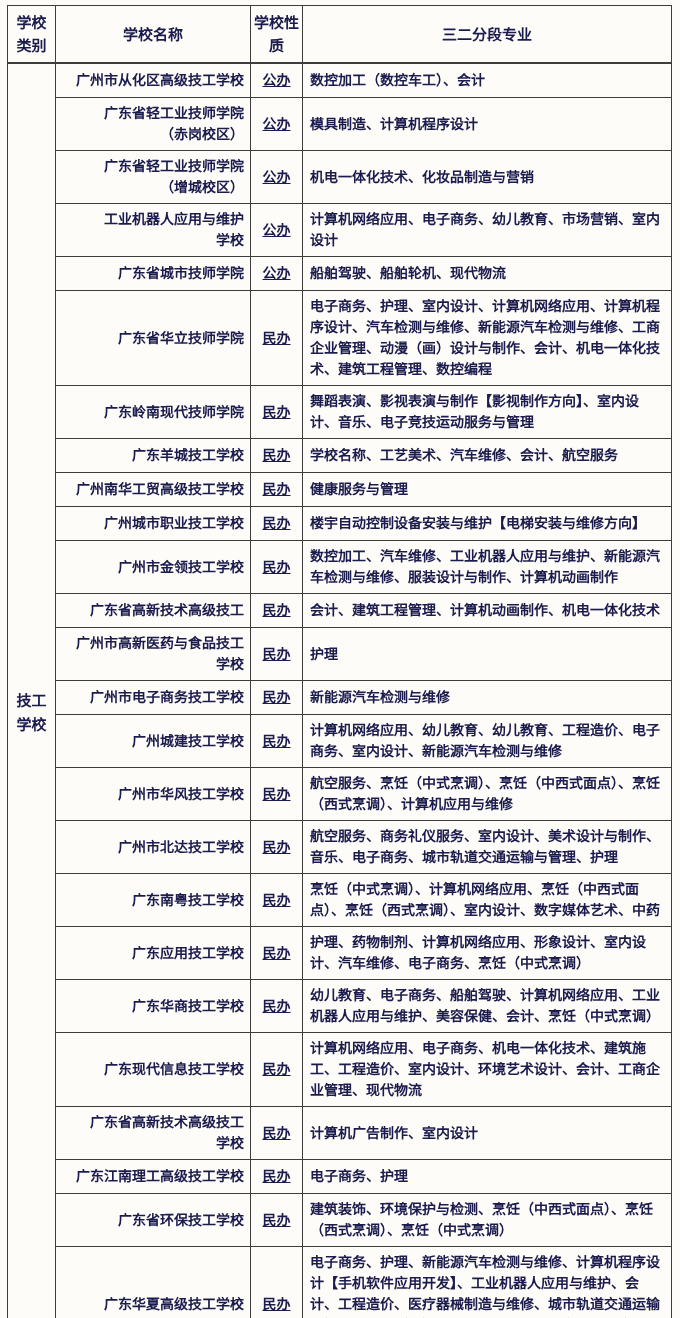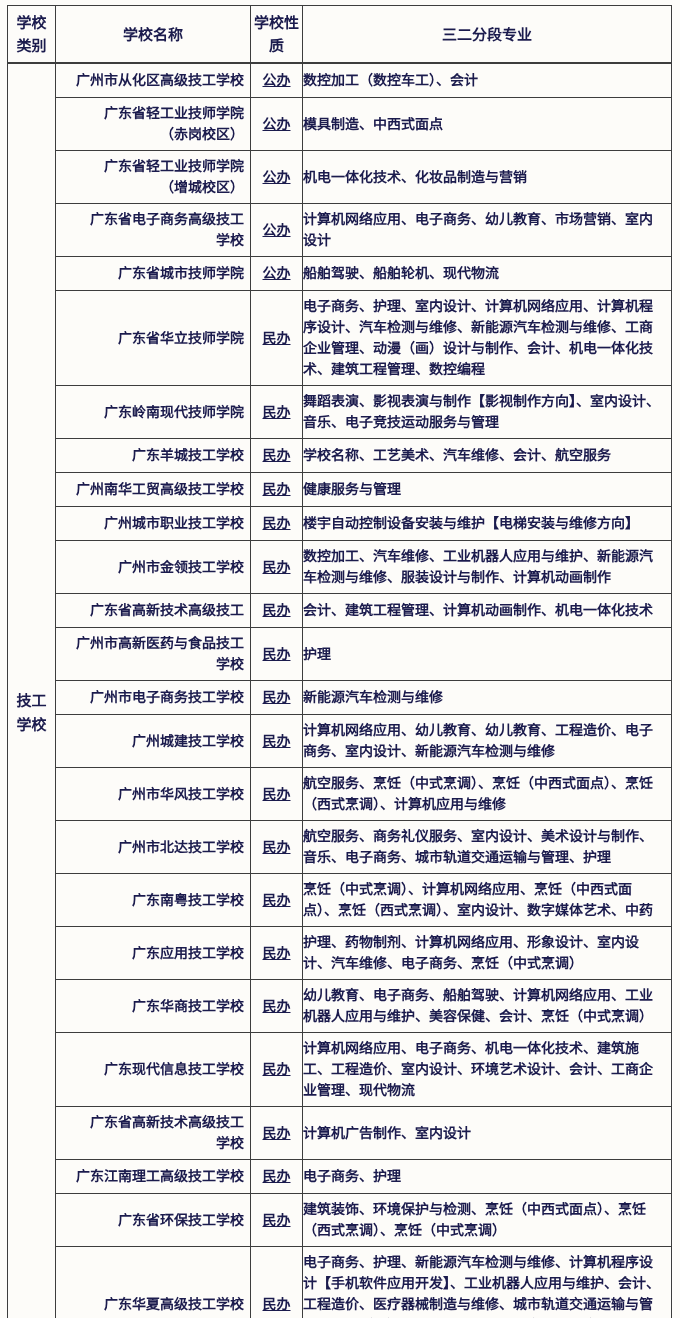--- a/index.html
+++ b/index.html
@@ -49,21 +49,21 @@
     white-space: pre-line;
     padding: 5px 6px;
   }
   td.type-cell {
     text-align: center;
     padding: 6px 2px;
     text-decoration: underline;
   }
   td.majors-cell {
     text-align: left;
-    padding: 5px 5px 5px 0;
+    padding: 5px 5px 5px 7px;
   }
 </style>
 </head>
 <body>
 
 <table class="school-table">
   <colgroup>
     <col style="width:48px">
     <col style="width:195px">
     <col style="width:52px">
@@ -81,30 +81,30 @@
       <tr>
         <td rowspan="25" class="cat-cell">技工学校</td>
         <td class="name-cell">广州市从化区高级技工学校</td>
         <td class="type-cell">公办</td>
         <td class="majors-cell">数控加工（数控车工）、会计</td>
       </tr>
       <tr>
         <td class="name-cell">广东省轻工业技师学院
 （赤岗校区）</td>
         <td class="type-cell">公办</td>
-        <td class="majors-cell">模具制造、中西式面点</td>
+        <td class="majors-cell">模具制造、计算机程序设计</td>
       </tr>
       <tr>
         <td class="name-cell">广东省轻工业技师学院
 （增城校区）</td>
         <td class="type-cell">公办</td>
         <td class="majors-cell">机电一体化技术、化妆品制造与营销</td>
       </tr>
       <tr>
-        <td class="name-cell">广东省电子商务高级技工
+        <td class="name-cell">工业机器人应用与维护
 学校</td>
         <td class="type-cell">公办</td>
         <td class="majors-cell">计算机网络应用、电子商务、幼儿教育、市场营销、室内设计</td>
       </tr>
       <tr>
         <td class="name-cell">广东省城市技师学院</td>
         <td class="type-cell">公办</td>
         <td class="majors-cell">船舶驾驶、船舶轮机、现代物流</td>
       </tr>
       <tr>

